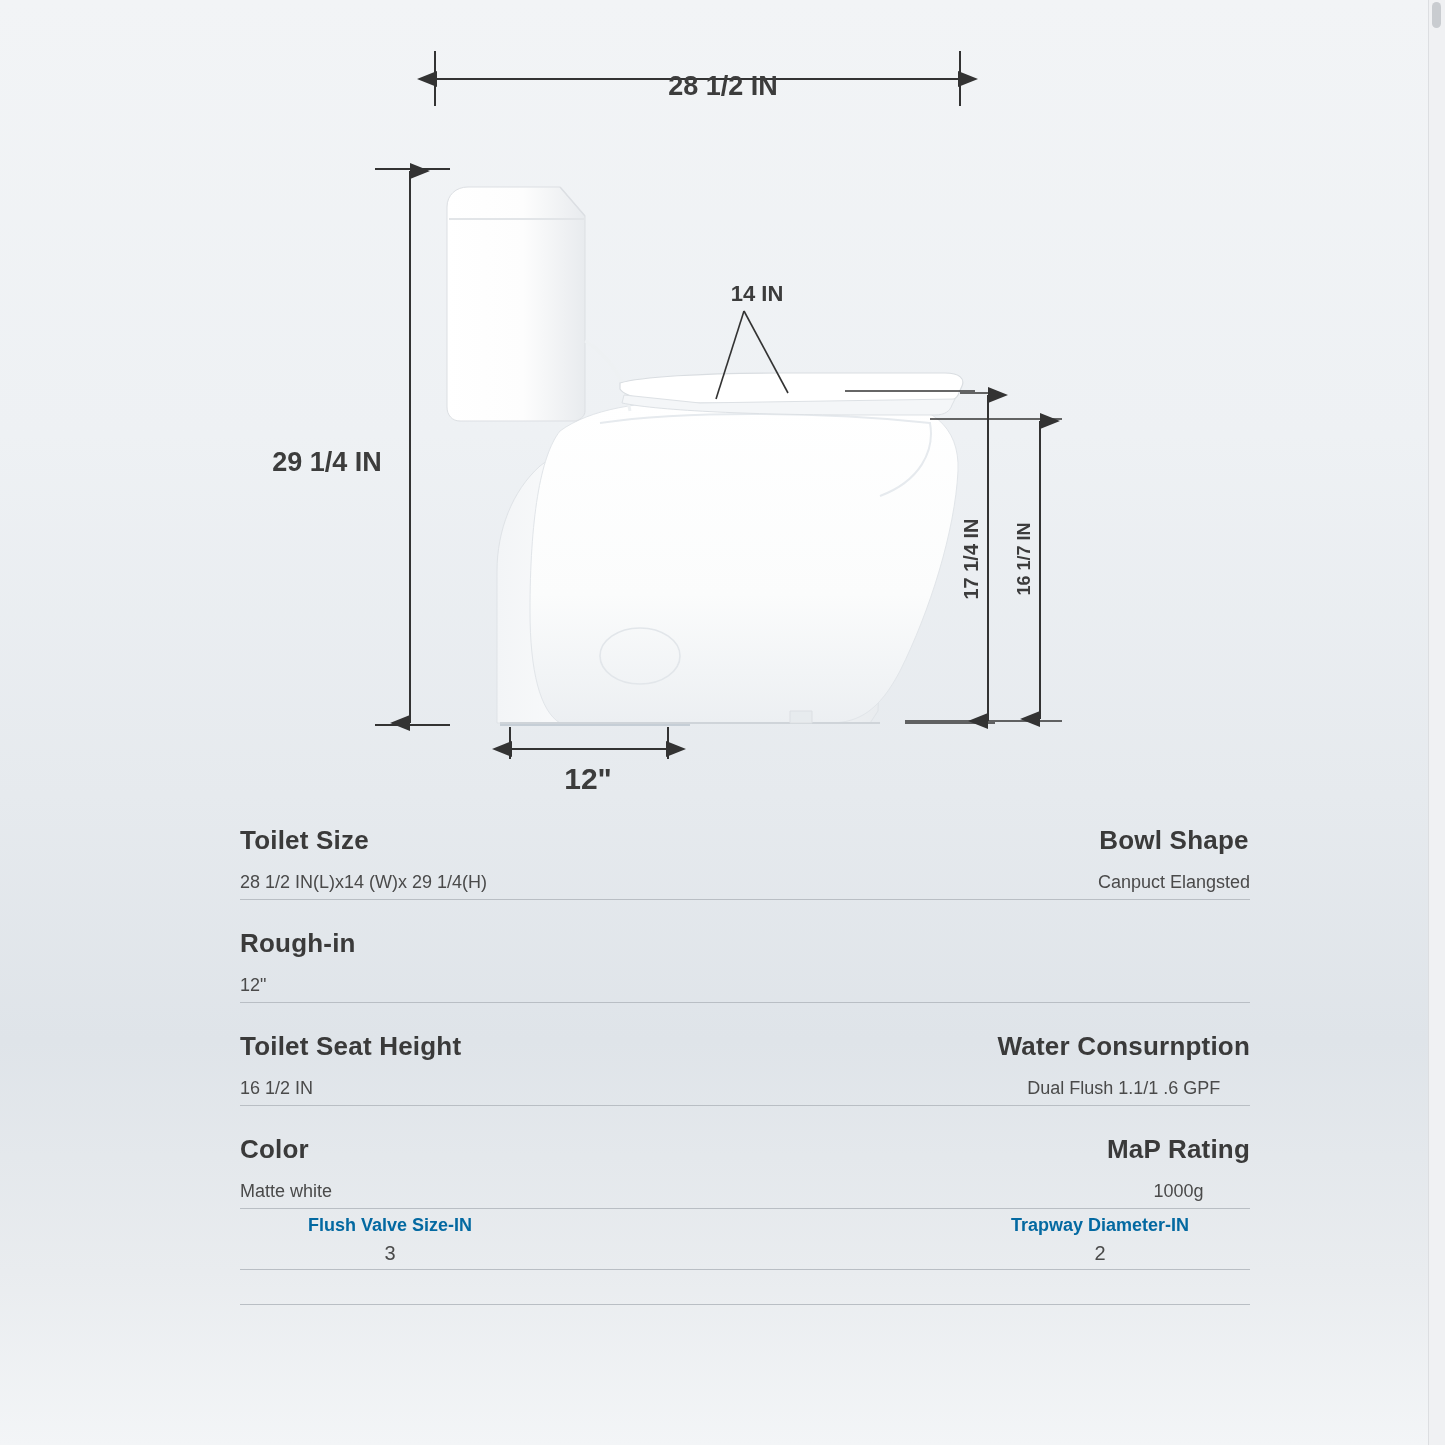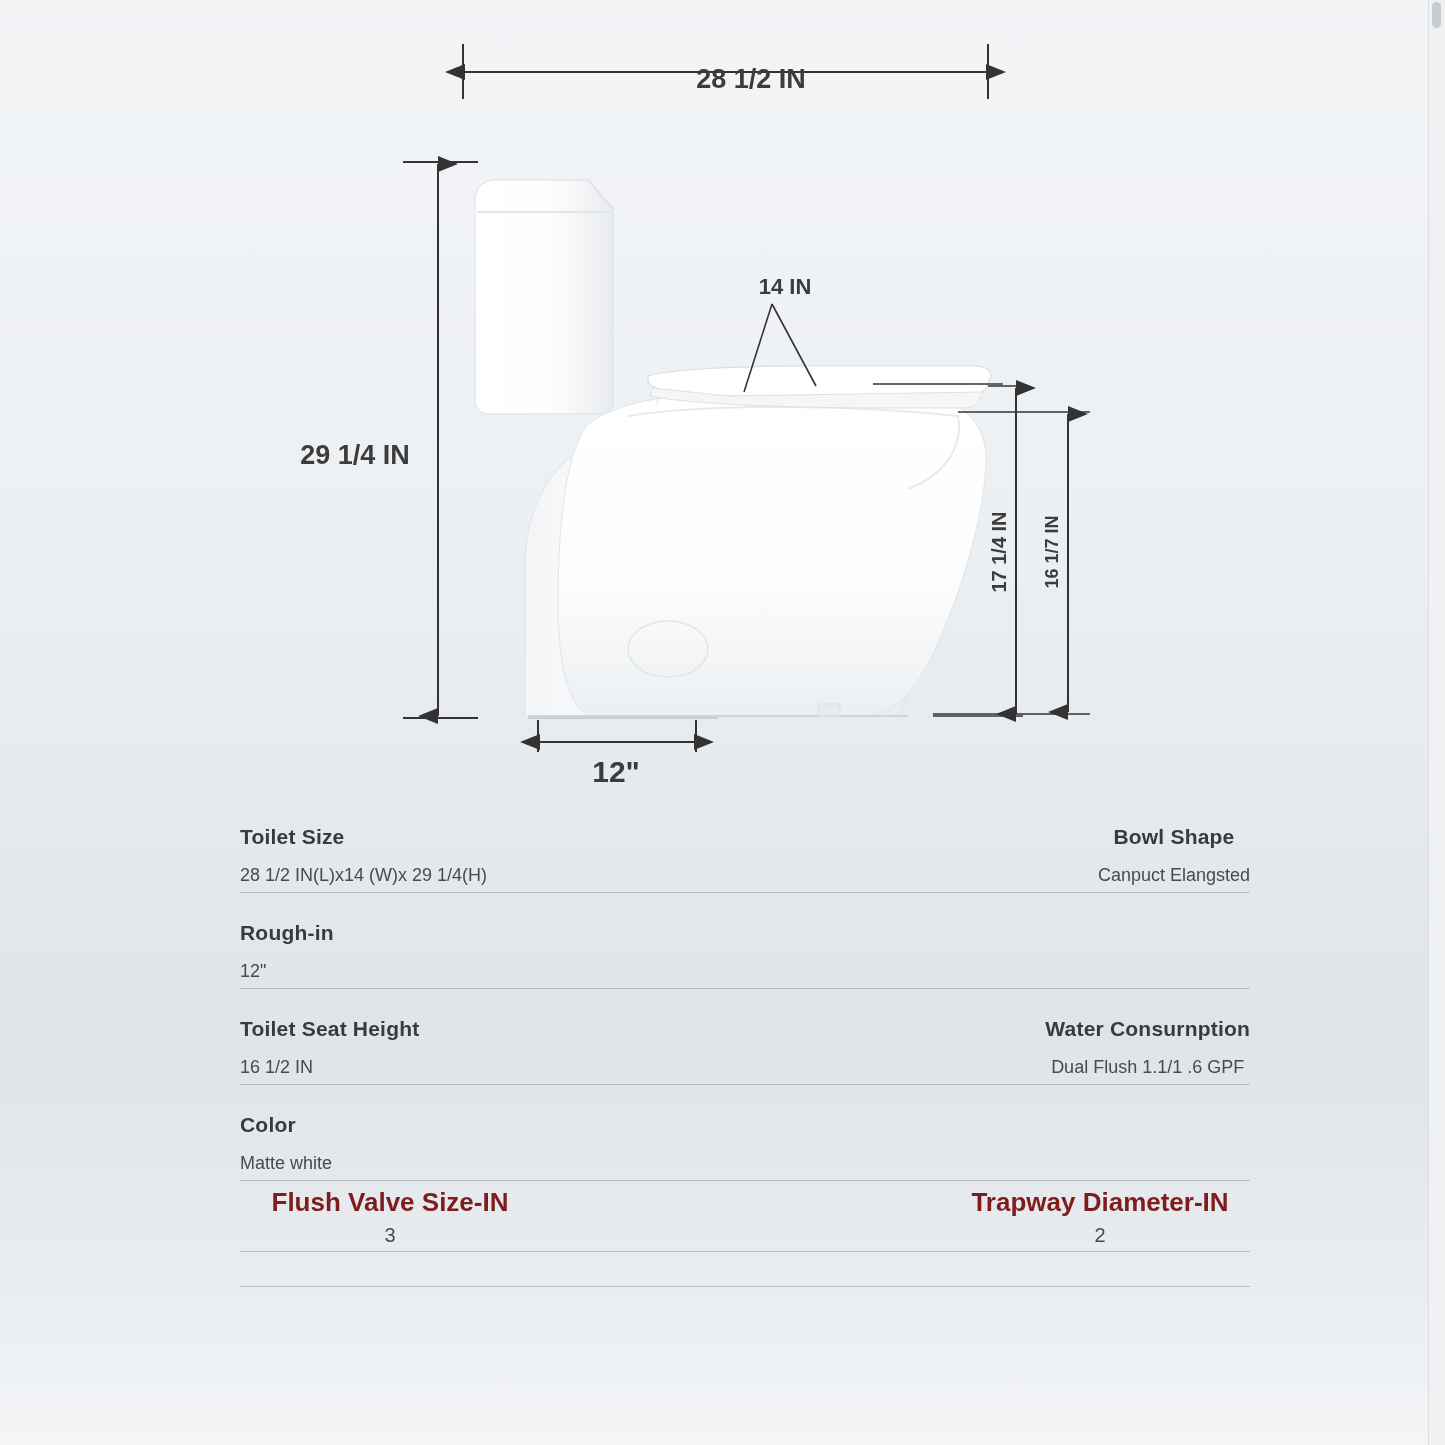--- a/index.html
+++ b/index.html
@@ -17,51 +17,51 @@
   .scrollbar{
     position:absolute;top:0;right:0;width:16px;height:1445px;
     background:#f0f1f3;border-left:1px solid #dcdee1;
   }
   .scrollbar .thumb{
     position:absolute;top:2px;left:3px;width:9px;height:26px;
     background:#c9ccd0;border-radius:5px;
   }
 
   
-  .diagram{position:absolute;left:0;top:4px;width:1271px;height:800px;margin-left:28px;}
+  .diagram{position:absolute;left:0;top:11px;width:1271px;height:800px;}
   .diagram svg{display:block;}
 
   
   .specs{
     position:absolute;left:240px;top:825px;width:1010px;
   }
   .spec-row{
     display:flex;
     justify-content:space-between;
     align-items:flex-end;
     border-bottom:1px solid #b9bec4;
     padding-bottom:6px;
     margin-bottom:0;
   }
   .spec-cell{display:flex;flex-direction:column;}
   .spec-cell.right{align-items:center;text-align:right;}
   .spec-title{
-    font-size:21px;font-weight:bold;color:#3a3a3a;letter-spacing:.2px;
+    font-size:26px;font-weight:bold;color:#3a3a3a;letter-spacing:.2px;
     margin-bottom:16px;
   }
   .spec-value{font-size:18px;color:#4a4a4a;}
   .spec-block{margin-bottom:28px;}
   .spec-block.tight{margin-bottom:6px;}
   .small-row{
     display:flex;justify-content:space-between;align-items:flex-start;
     border-bottom:1px solid #b9bec4;padding-bottom:4px;
   }
   .small-cell{display:flex;flex-direction:column;align-items:center;width:300px;}
   .small-cell.r{align-items:center;text-align:center;}
-  .small-title{font-size:26px;font-weight:bold;color:#7f1d1d;margin-bottom:6px;}
+  .small-title{font-size:18px;font-weight:bold;color:#0369a1;margin-bottom:6px;}
   .small-value{font-size:20px;color:#4a4a4a;}
   .last-rule{border-bottom:1px solid #b9bec4;height:34px;}
   .dim-label{font-family:"Liberation Sans", sans-serif;font-weight:bold;fill:#3c3c3c;}
 </style>
 </head>
 <body>
 
 <div class="page">
 
   <div class="diagram">
@@ -208,20 +208,24 @@
         </div>
       </div>
     </div>
 
     <div class="spec-block tight">
       <div class="spec-row">
         <div class="spec-cell">
           <div class="spec-title">Color</div>
           <div class="spec-value">Matte white</div>
         </div>
+        <div class="spec-cell right">
+          <div class="spec-title">MaP Rating</div>
+          <div class="spec-value">1000g</div>
+        </div>
       </div>
     </div>
 
     <div class="small-row">
       <div class="small-cell">
         <div class="small-title">Flush Valve Size-IN</div>
         <div class="small-value">3</div>
       </div>
       <div class="small-cell r">
         <div class="small-title">Trapway Diameter-IN</div>

